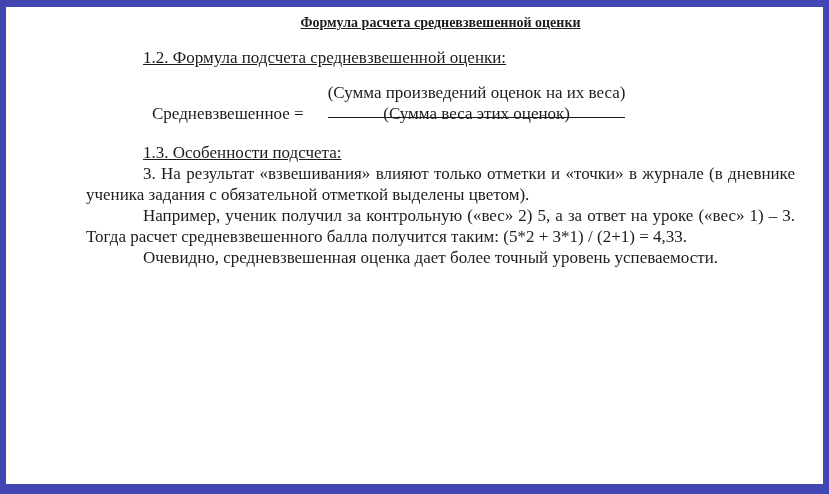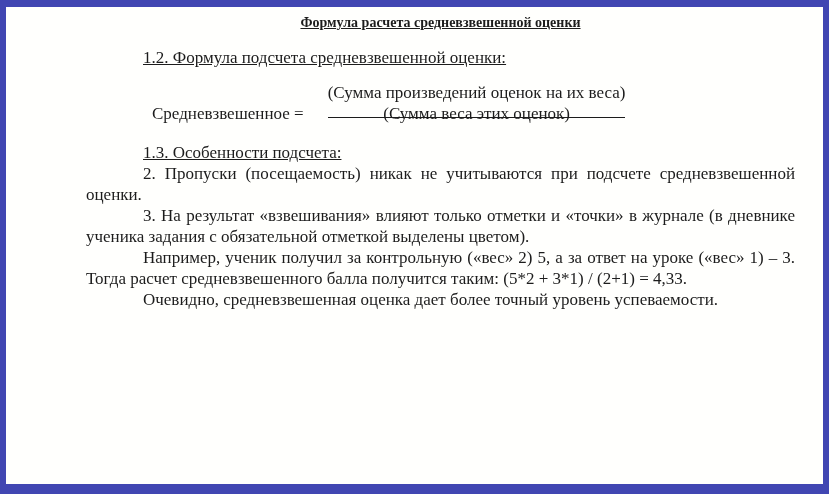--- a/index.html
+++ b/index.html
@@ -78,21 +78,20 @@
       <span class="formula-label">Средневзвешенное =</span>
       <span class="fraction">
         <span class="numerator">(Сумма произведений оценок на их веса)</span>
         <span class="denominator">(Сумма веса этих оценок)</span>
       </span>
     </div>
 
     <p class="heading heading-tight">1.3. Особенности подсчета:</p>
 
 
-    <p class="para">2. Пропуски (посещаемость) никак не учитываются при подсчете средневзвешенной оценки.</p>
 
     <p class="para">3. На результат «взвешивания» влияют только отметки и «точки» в журнале (в дневнике ученика задания с обязательной отметкой выделены цветом).</p>
 
 
     <p class="para">Например, ученик получил за контрольную («вес» 2) 5, а за ответ на уроке («вес» 1) – 3. Тогда расчет средневзвешенного балла получится таким: (5*2 + 3*1) / (2+1) = 4,33.</p>
 
     <p class="para closing">Очевидно, средневзвешенная оценка дает более точный уровень успеваемости.</p>
 
   </div>
 </div>

